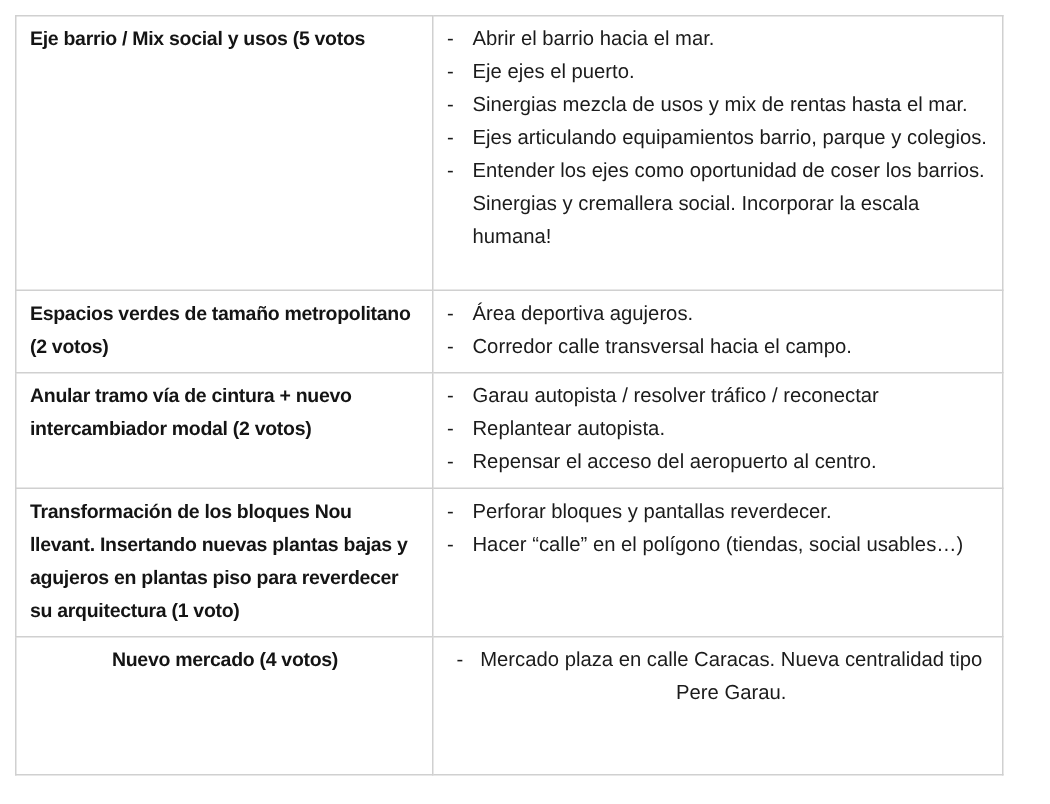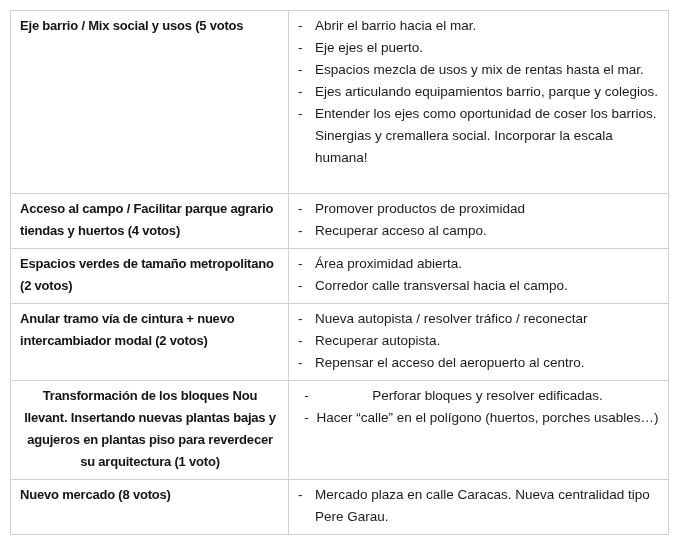--- a/index.html
+++ b/index.html
@@ -64,99 +64,84 @@
             <div class="bullet">
               <span class="dash">-</span>
               <span class="bullet-text">Abrir el barrio hacia el mar.</span>
             </div>
             <div class="bullet">
               <span class="dash">-</span>
               <span class="bullet-text">Eje ejes el puerto.</span>
             </div>
             <div class="bullet">
               <span class="dash">-</span>
-              <span class="bullet-text">Espacios mezcla de usos y mix de rentas hasta el mar.</span>
+              <span class="bullet-text">Sinergias mezcla de usos y mix de rentas hasta el mar.</span>
             </div>
             <div class="bullet">
               <span class="dash">-</span>
               <span class="bullet-text">Ejes articulando equipamientos barrio, parque y colegios.</span>
             </div>
             <div class="bullet">
               <span class="dash">-</span>
               <span class="bullet-text">Entender los ejes como oportunidad de coser los barrios. Sinergias y cremallera social. Incorporar la escala humana!</span>
             </div>
           </td>
         </tr>
         <tr>
           <td class="topic-cell">
-            <div>Acceso al campo / Facilitar parque agrario tiendas y huertos (4 votos)</div>
-          </td>
-          <td class="bullets-cell">
-            <div class="bullet">
-              <span class="dash">-</span>
-              <span class="bullet-text">Promover productos de proximidad</span>
-            </div>
-            <div class="bullet">
-              <span class="dash">-</span>
-              <span class="bullet-text">Recuperar acceso al campo.</span>
-            </div>
-          </td>
-        </tr>
-        <tr>
-          <td class="topic-cell">
             <div>Espacios verdes de tamaño metropolitano (2 votos)</div>
           </td>
           <td class="bullets-cell">
             <div class="bullet">
               <span class="dash">-</span>
-              <span class="bullet-text">Área proximidad abierta.</span>
+              <span class="bullet-text">Área deportiva agujeros.</span>
             </div>
             <div class="bullet">
               <span class="dash">-</span>
               <span class="bullet-text">Corredor calle transversal hacia el campo.</span>
             </div>
           </td>
         </tr>
         <tr>
           <td class="topic-cell">
             <div>Anular tramo vía de cintura + nuevo intercambiador modal (2 votos)</div>
           </td>
           <td class="bullets-cell">
             <div class="bullet">
               <span class="dash">-</span>
-              <span class="bullet-text">Nueva autopista / resolver tráfico / reconectar</span>
+              <span class="bullet-text">Garau autopista / resolver tráfico / reconectar</span>
             </div>
             <div class="bullet">
               <span class="dash">-</span>
-              <span class="bullet-text">Recuperar autopista.</span>
+              <span class="bullet-text">Replantear autopista.</span>
             </div>
             <div class="bullet">
               <span class="dash">-</span>
               <span class="bullet-text">Repensar el acceso del aeropuerto al centro.</span>
             </div>
           </td>
         </tr>
         <tr>
           <td class="topic-cell">
             <div>Transformación de los bloques Nou llevant. Insertando nuevas plantas bajas y agujeros en plantas piso para reverdecer su arquitectura (1 voto)</div>
           </td>
           <td class="bullets-cell">
             <div class="bullet">
               <span class="dash">-</span>
-              <span class="bullet-text">Perforar bloques y resolver edificadas.</span>
+              <span class="bullet-text">Perforar bloques y pantallas reverdecer.</span>
             </div>
             <div class="bullet">
               <span class="dash">-</span>
-              <span class="bullet-text">Hacer “calle” en el polígono (huertos, porches usables…)</span>
+              <span class="bullet-text">Hacer “calle” en el polígono (tiendas, social usables…)</span>
             </div>
           </td>
         </tr>
         <tr>
           <td class="topic-cell">
-            <div>Nuevo mercado (8 votos)</div>
+            <div>Nuevo mercado (4 votos)</div>
           </td>
           <td class="bullets-cell">
             <div class="bullet">
               <span class="dash">-</span>
               <span class="bullet-text">Mercado plaza en calle Caracas. Nueva centralidad tipo Pere Garau.</span>
             </div>
           </td>
         </tr>
       </tbody>
   </table>

